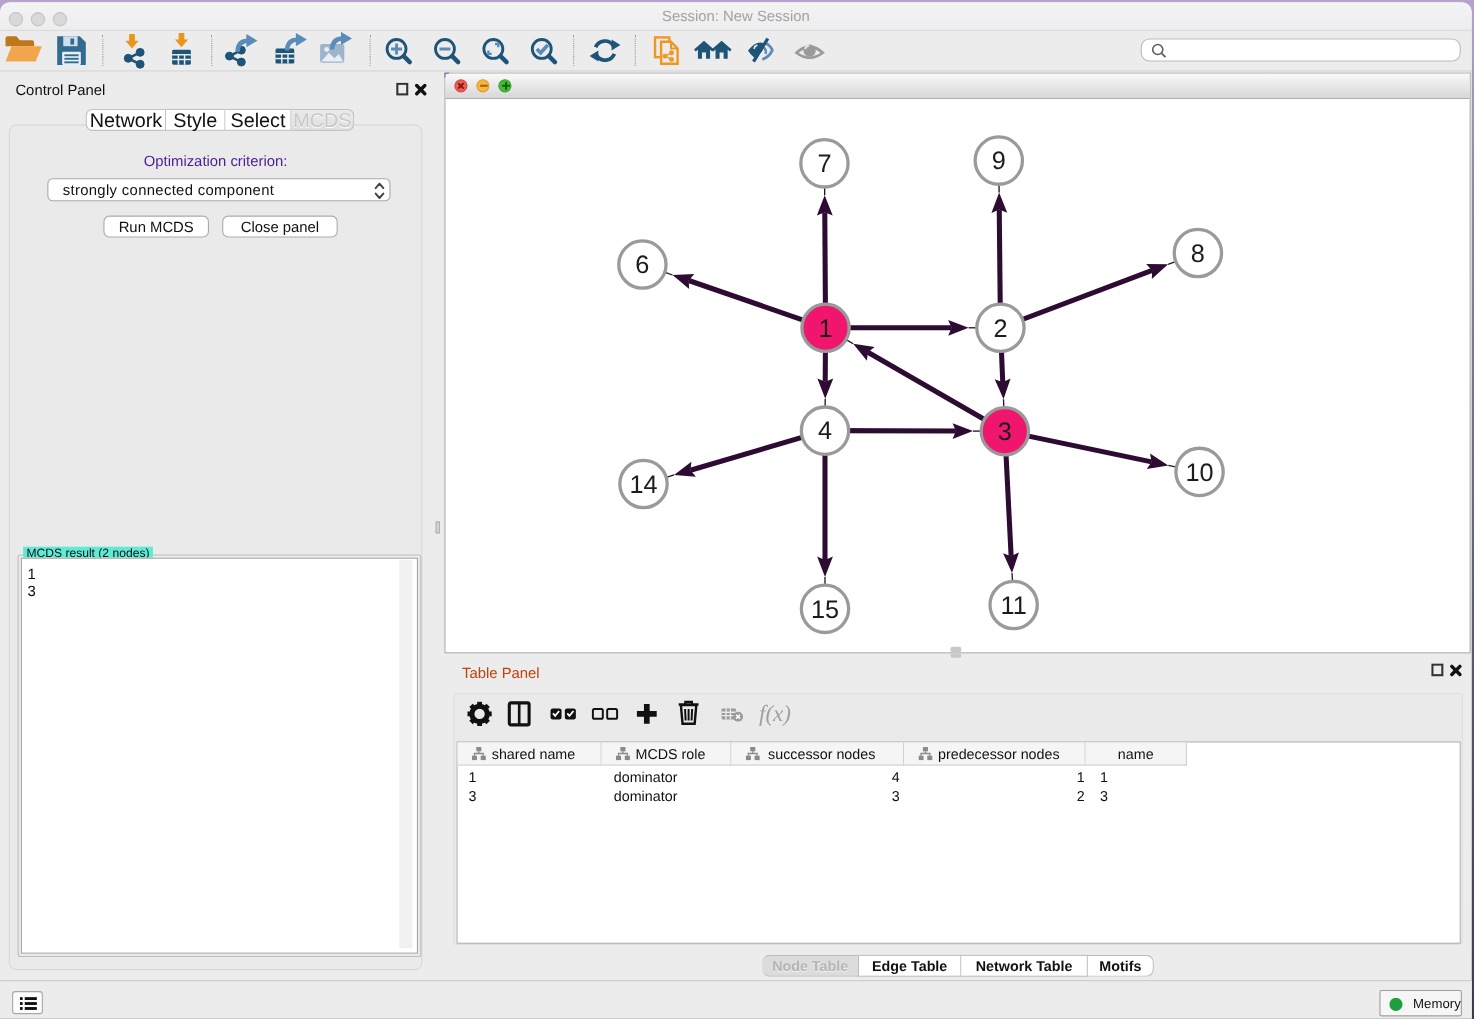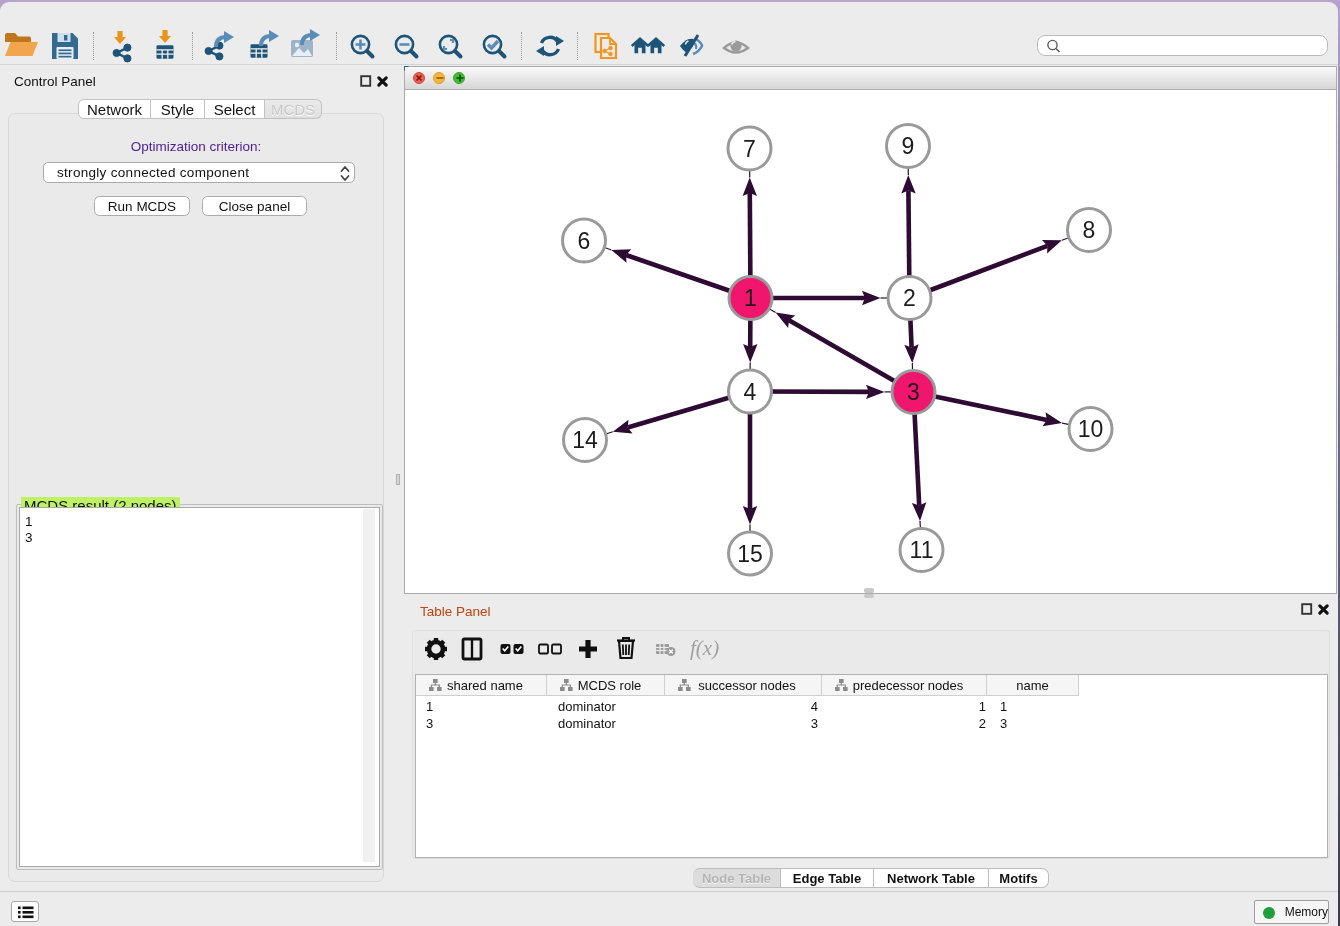--- a/index.html
+++ b/index.html
@@ -9,31 +9,31 @@
 #titlebar{position:absolute;left:0;top:0;width:1338px;height:26px;background:linear-gradient(#f5f4f5,#edecee);
  border-radius:9px 9px 0 0;border-bottom:1px solid #d2d1d2}
 .tl{position:absolute;top:9px;width:13px;height:13px;border-radius:50%;background:#dad8da;border:1px solid #c6c4c6}
 #title{position:absolute;top:5px;left:0;width:1338px;text-align:center;font-size:13.5px;color:#a2a2a2}
 #toolbar{position:absolute;left:0;top:27px;width:1338px;height:36px;border-bottom:1px solid #d4d4d4;background:#ececec}
 .sep{position:absolute;top:3px;height:28px;width:0;border-left:1px dotted #999}
 #search{position:absolute;left:1037px;top:6px;width:291px;height:21px;background:#fff;border:1px solid #bbb;border-radius:8px}
 #cp{position:absolute;left:0;top:64px;width:391px;height:827px}
 #cp-h{position:absolute;left:14px;top:8px;font-size:13.5px;color:#111}
 #cp-body{position:absolute;left:8px;top:47px;width:376px;height:769px;background:#eaeaea;border:1px solid #d8d8d8;border-radius:7px}
-.tabbar{position:absolute;display:flex;font-size:15px}
+.tabbar{position:absolute;display:flex;font-size:18px}
 .tab{border:1px solid #c2c2c2;border-left:none;background:#fff;color:#111;display:flex;align-items:center;justify-content:center}
 .tab.first{border-left:1px solid #c2c2c2;border-radius:6px 0 0 6px}
 .tab.last{border-radius:0 6px 6px 0}
 .tab.dis{background:linear-gradient(#eaeaea,#e0e0e0);color:#c8c8c8;text-shadow:0 1px 0 #fff}
 .btn{position:absolute;background:#fff;border:1px solid #ababab;border-radius:5.5px;font-size:13.5px;color:#111;
  display:flex;align-items:center;justify-content:center}
 #dd{position:absolute;left:43px;top:96px;width:312px;height:21px;background:#fff;border:1px solid #ababab;border-radius:5px;
  font-size:13.5px;color:#111;line-height:19px;padding-left:13px;letter-spacing:0.3px}
 #grp{position:absolute;left:16px;top:438px;width:367px;height:366px;border:1px solid #bdbdbd;border-radius:2px}
-#grp-t{position:absolute;left:4px;top:-8px;background:#bef264;padding:0 3px;font-size:15px;color:#111}
+#grp-t{position:absolute;left:4px;top:-8px;background:#5eead4;padding:0 3px;font-size:11px;color:#111}
 #grp-in{position:absolute;left:2px;top:2px;width:361px;height:360px;background:#fff;border:1px solid #a8a8a8}
 #grp-sb{position:absolute;right:4px;top:1px;width:12px;height:353px;background:#f1f1f1}
 #netwin{position:absolute;left:404px;top:64px;width:933px;height:528px;background:#fff;border:1px solid #aaaaaa}
 #net-tb{position:absolute;left:0;top:0;width:931px;height:23px;background:linear-gradient(#f9f9f9,#d7d7d7);border-bottom:1px solid #aeaeae}
 .mtl{position:absolute;top:5px;width:12px;height:12px;border-radius:50%}
 #net-title{position:absolute;left:0;top:4px;width:931px;text-align:center;font-size:13.5px;font-weight:bold;color:#222}
 #tp{position:absolute;left:404px;top:592px;width:933px;height:299px}
 #tp-h{position:absolute;left:16px;top:10px;font-size:13.5px;color:#c2410c}
 #tbl{position:absolute;left:11px;top:80px;width:913px;height:184px;background:#fff;border:1px solid #b0b0b0}
 .th{position:absolute;top:0;height:21px;background:#f5f5f5;border-right:1px solid #cfcfcf;border-bottom:1px solid #cfcfcf;
@@ -41,20 +41,26 @@
 .td{position:absolute;font-size:13px;color:#111;height:17px;line-height:17px}
 #btabs{position:absolute;display:flex;left:289px;top:274px;font-size:13px;font-weight:bold}
 .btab{border:1px solid #bdbdbd;border-left:none;background:#fff;color:#111;display:flex;align-items:center;justify-content:center;height:20px}
 #statusbar{position:absolute;left:0;top:889px;width:1338px;height:35px;background:#ececec;border-top:1px solid #cdcdcd}
 #memb{position:absolute;left:1254px;top:8px;width:75px;height:24px;background:#f6f6f6;border:1px solid #9e9e9e;border-radius:2px;
  font-size:12px;color:#111;text-align:right;line-height:22px}
 #listb{position:absolute;left:11px;top:9px;width:28px;height:21px;background:#fdfdfd;border:1px solid #a8a8a8;border-radius:3px}
 </style></head><body>
 <div id="desktop"></div>
 <div id="win">
+ <div id="titlebar">
+  <div class="tl" style="left:8px"></div>
+      <div class="tl" style="left:28px"></div>
+      <div class="tl" style="left:48px"></div>
+  <div id="title">Session: New Session</div>
+ </div>
  <div id="toolbar">
   <svg class="abs" style="left:0;top:0" width="1337" height="36">
         <g transform="translate(21,17)">
           <path d="M-16,10 V-11 q0,-2 2,-2 h8 l3,3.5 h11 q2,0 2,2 v3.5 h-26 z" fill="#c0761b"></path>
 <path d="M-16,10 L-10.5,-4 H17 L11.5,10 z" fill="#f2a54c"></path>
         </g>
         <g transform="translate(65,17)">
           <path d="M-13,-13 h20.5 l5.5,5.5 v20.5 h-26 z" fill="#336a90"></path>
 <rect x="-7.5" y="-13" width="13" height="9" fill="#cfe0ec"></rect>
           <rect x="-1" y="-11" width="3.4" height="5.5" fill="#336a90"></rect>

